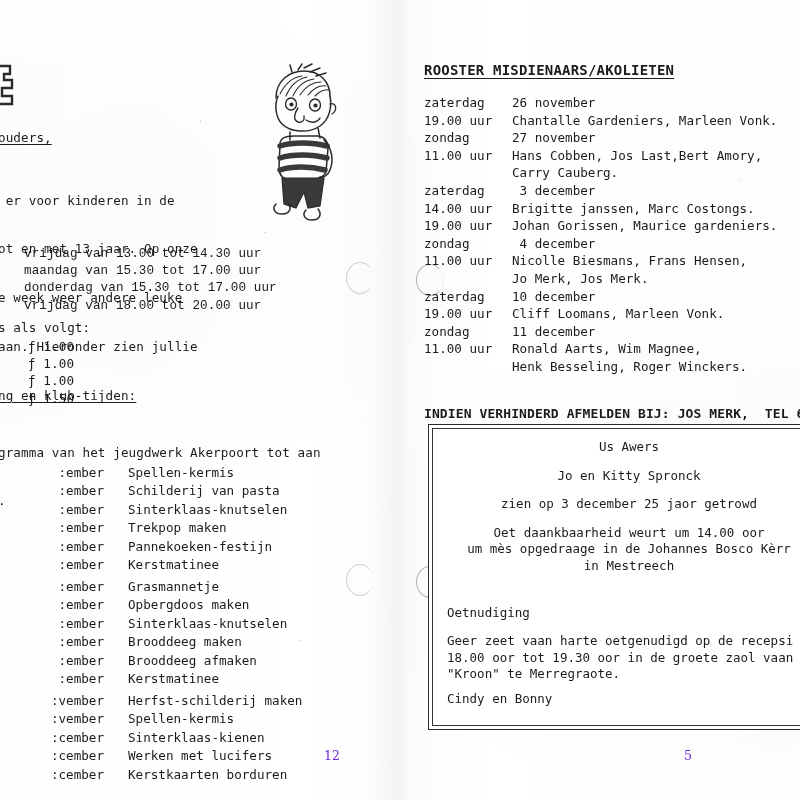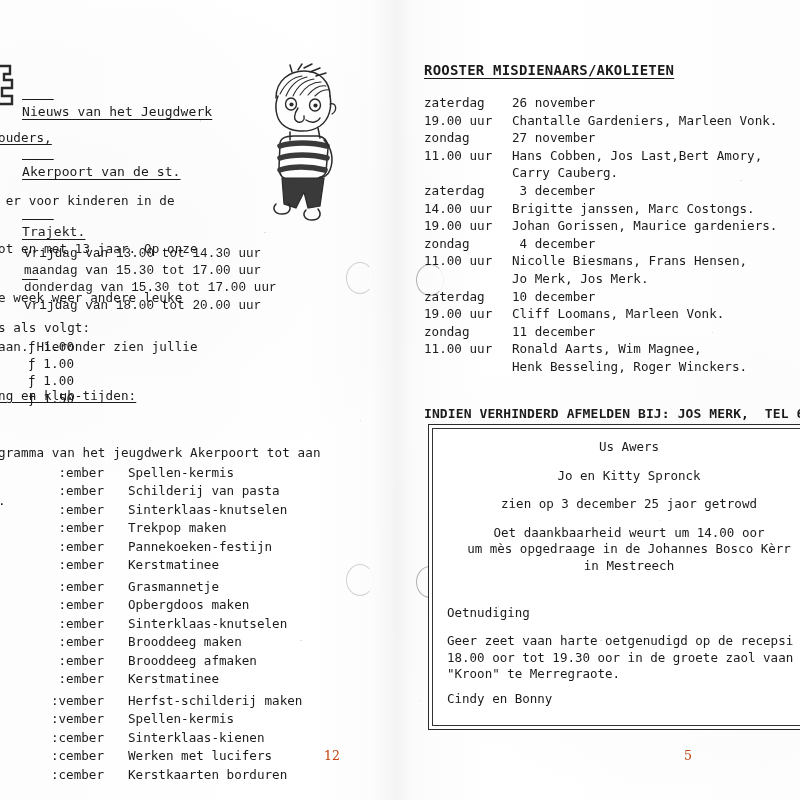--- a/index.html
+++ b/index.html
@@ -153,41 +153,36 @@
   .sp-sm { height: 8px; }
 
   
   .illus { position: absolute; left: 246px; top: 62px; width: 108px; height: 162px; }
   .corner-glyph { position: absolute; left: -4px; top: 62px; width: 30px; height: 46px; }
 
   
   .pagenum {
     position: absolute;
     font-size: 12.5px;
-    color: #c2410c;
+    color: #6d28d9;
     font-family: "DejaVu Serif", "Liberation Serif", serif;
   }
 </style>
 </head>
 <body>
 
 <div id="page">
 
   <div class="paper-tint"></div>
   <div class="gutter-shade"></div>
 
   <svg class="corner-glyph" viewBox="0 0 30 46">
     <path d="M2 4 L14 4 L14 12 L8 12 L8 18 L16 18 L16 26 L6 26 L6 34 L16 34 L16 42 L2 42" fill="none" stroke="#2b2b2b" stroke-width="2.4" stroke-linejoin="miter"></path>
   </svg>
 
-  <div class="tx head-left" style="left:22px; top:62px;">
-    <div>Nieuws van het Jeugdwerk</div>
-    <div>Akerpoort van de st.</div>
-    <div>Trajekt.</div>
-  </div>
 
   <div class="tx uline" style="left:-2px; top:130px;">ouders,</div>
 
   <div class="tx" style="left:-2px; top:160px;">
     <div> er voor kinderen in de</div>
     <div>ot en met 13 jaar. Op onze</div>
     <div>e week weer andere leuke</div>
     <div>aan. Hieronder zien jullie</div>
     <div class="uline">ng en klub-tijden:</div>
   </div>

